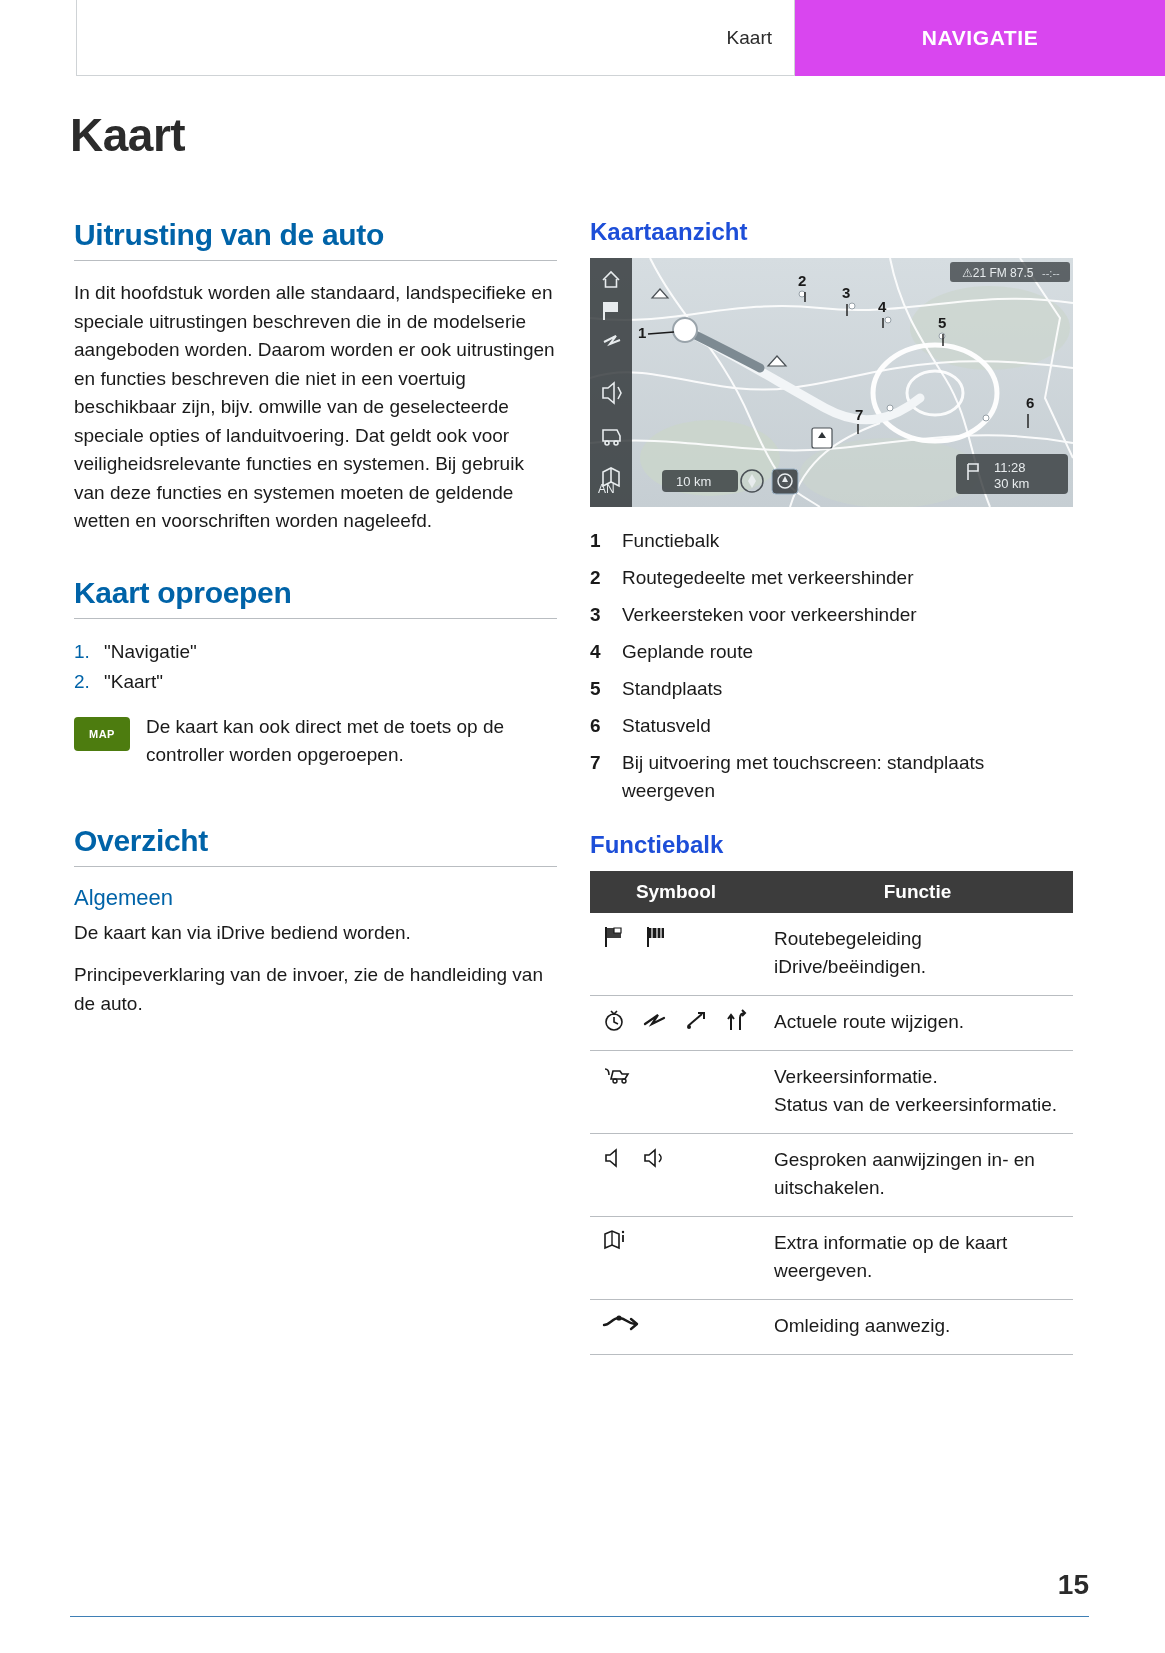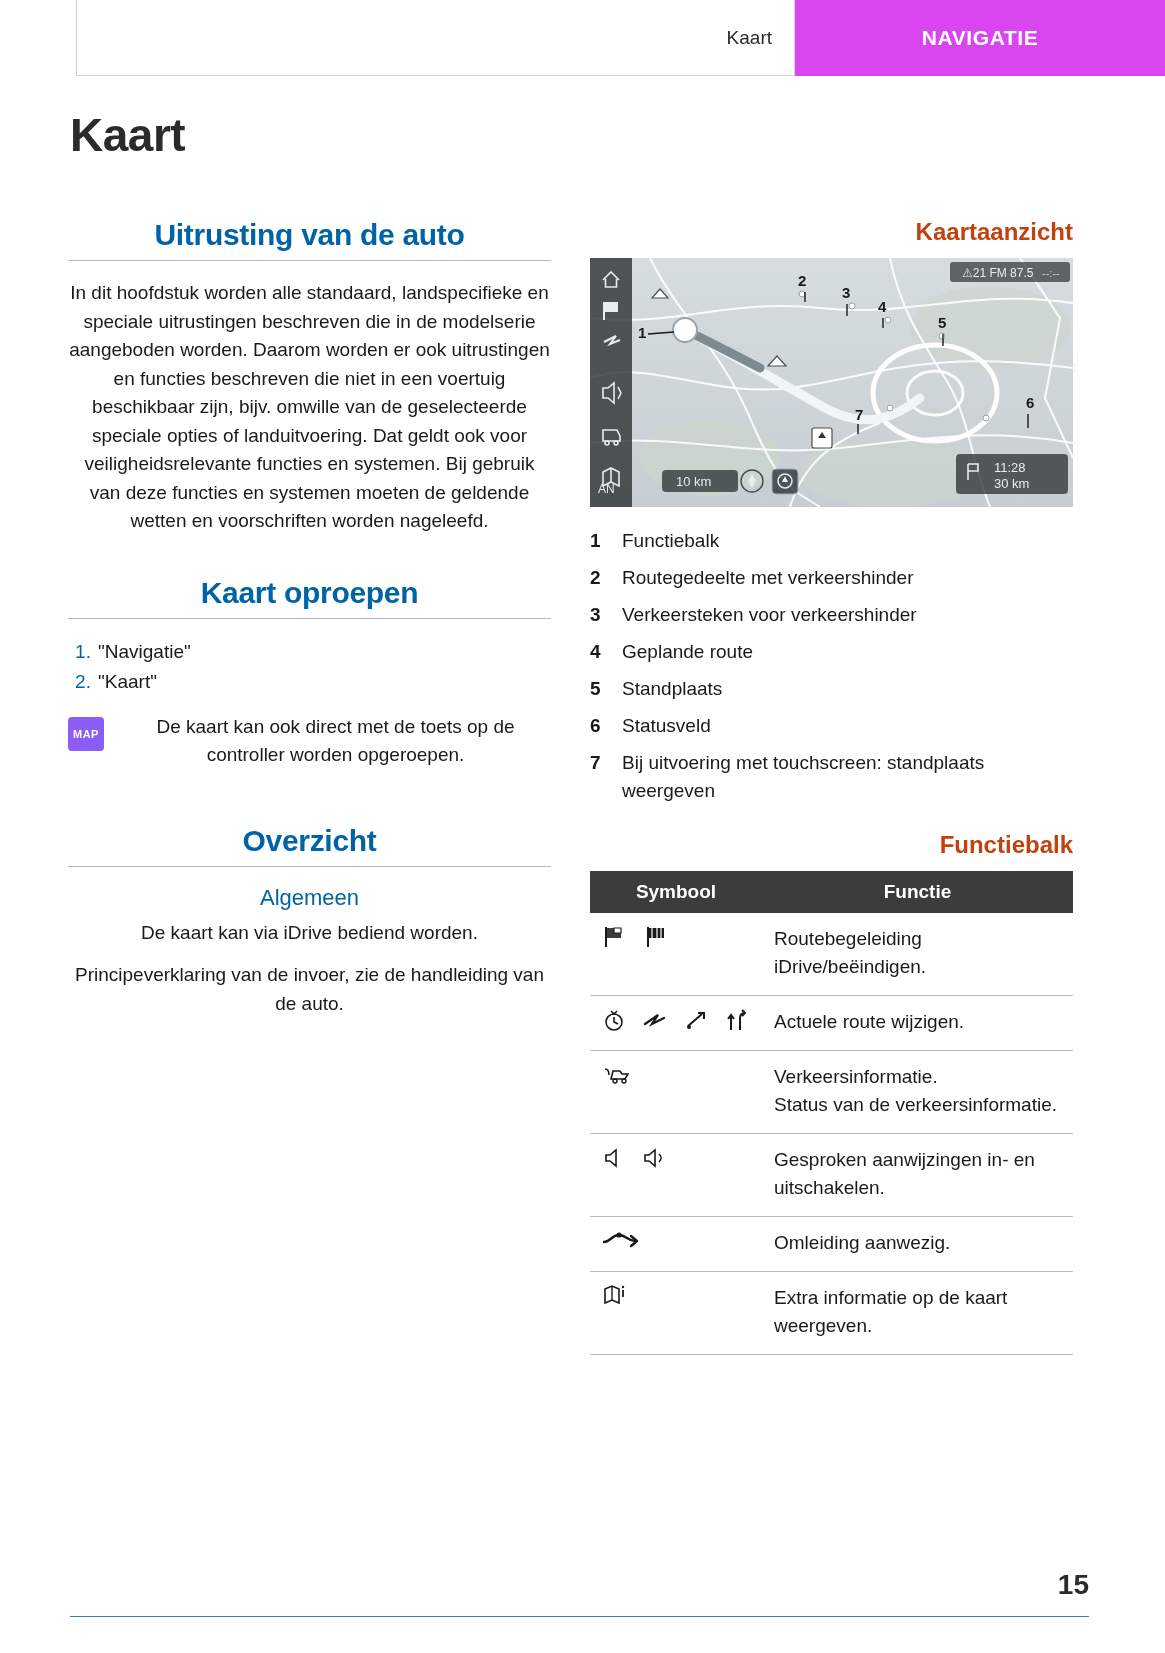--- a/index.html
+++ b/index.html
@@ -67,23 +67,22 @@
     font-size: 46px;
     font-weight: bold;
     color: #2b2b2b;
     letter-spacing: -0.5px;
   }
 
   
   .col-left {
     position: absolute;
     top: 218px;
-    left: 68px;
+    left: 74px;
     width: 483px;
-    text-align: center;
   }
   .col-right {
     position: absolute;
     top: 218px;
     left: 590px;
     width: 483px;
   }
 
   h2.sec {
     font-size: 30px;
@@ -97,24 +96,23 @@
     margin-bottom: 18px;
   }
   h3.sub {
     font-size: 22px;
     color: #0063a8;
     font-weight: normal;
     margin: 0 0 8px 0;
   }
   h3.sub-right {
     font-size: 24px;
-    color: #c2410c;
+    color: #1d4ed8;
     font-weight: bold;
     margin: 0 0 12px 0;
-    text-align: right;
   }
   p.body {
     font-size: 19px;
     line-height: 28.5px;
     margin: 0 0 14px 0;
     color: #1a1a1a;
   }
 
   
   ol.steps {
@@ -133,23 +131,23 @@
     flex: none;
   }
 
   
   .note {
     display: flex;
     align-items: flex-start;
     margin-top: 6px;
   }
   .map-key {
-    width: 36px;
+    width: 56px;
     height: 34px;
-    background: #8b5cf6;
+    background: #4d7c0f;
     border-radius: 4px;
     color: #ffffff;
     font-size: 11px;
     font-weight: bold;
     display: flex;
     align-items: center;
     justify-content: center;
     flex: none;
     margin-top: 4px;
     letter-spacing: 0.5px;
@@ -510,42 +508,42 @@
                 <path d="M17 8 C20 11, 20 13, 17 16" stroke="#1a1a1a" stroke-width="1.6" fill="none"></path>
               </svg>
             </span>
           </td>
           <td>Gesproken aanwijzingen in- en uitschakelen.</td>
         </tr>
 
         <tr>
           <td class="sym">
             <span class="symrow">
-              <svg width="40" height="20" viewBox="0 0 40 20">
-                <path d="M2 13 C 8 13, 10 6, 17 6 C 24 6, 26 12, 33 12" stroke="#1a1a1a" stroke-width="2.4" fill="none" stroke-linecap="round"></path>
-                <path d="M29 7 L35 12 L29 17" stroke="#1a1a1a" stroke-width="2.4" fill="none" stroke-linecap="round" stroke-linejoin="round"></path>
-                <circle cx="17" cy="6" r="2.6" fill="#1a1a1a"></circle>
-              </svg>
-            </span>
-          </td>
-          <td>Omleiding aanwezig.</td>
-        </tr>
-
-        <tr>
-          <td class="sym">
-            <span class="symrow">
               <svg width="28" height="24" viewBox="0 0 28 24">
                 <path d="M3 5 l7 -3 l7 3 v14 l-7 -3 l-7 3 z" fill="none" stroke="#1a1a1a" stroke-width="1.6"></path>
                 <path d="M10 2 v14" stroke="#1a1a1a" stroke-width="1.4"></path>
                 <path d="M21 6 v7" stroke="#1a1a1a" stroke-width="1.8"></path>
                 <circle cx="21" cy="3" r="1.2" fill="#1a1a1a"></circle>
               </svg>
             </span>
           </td>
           <td>Extra informatie op de kaart weergeven.</td>
         </tr>
+
+        <tr>
+          <td class="sym">
+            <span class="symrow">
+              <svg width="40" height="20" viewBox="0 0 40 20">
+                <path d="M2 13 C 8 13, 10 6, 17 6 C 24 6, 26 12, 33 12" stroke="#1a1a1a" stroke-width="2.4" fill="none" stroke-linecap="round"></path>
+                <path d="M29 7 L35 12 L29 17" stroke="#1a1a1a" stroke-width="2.4" fill="none" stroke-linecap="round" stroke-linejoin="round"></path>
+                <circle cx="17" cy="6" r="2.6" fill="#1a1a1a"></circle>
+              </svg>
+            </span>
+          </td>
+          <td>Omleiding aanwezig.</td>
+        </tr>
       </tbody>
     </table>
   </div>
 
   <div class="page-num">15</div>
   <div class="footer-rule"></div>
 </div>
 
 </body></html>

